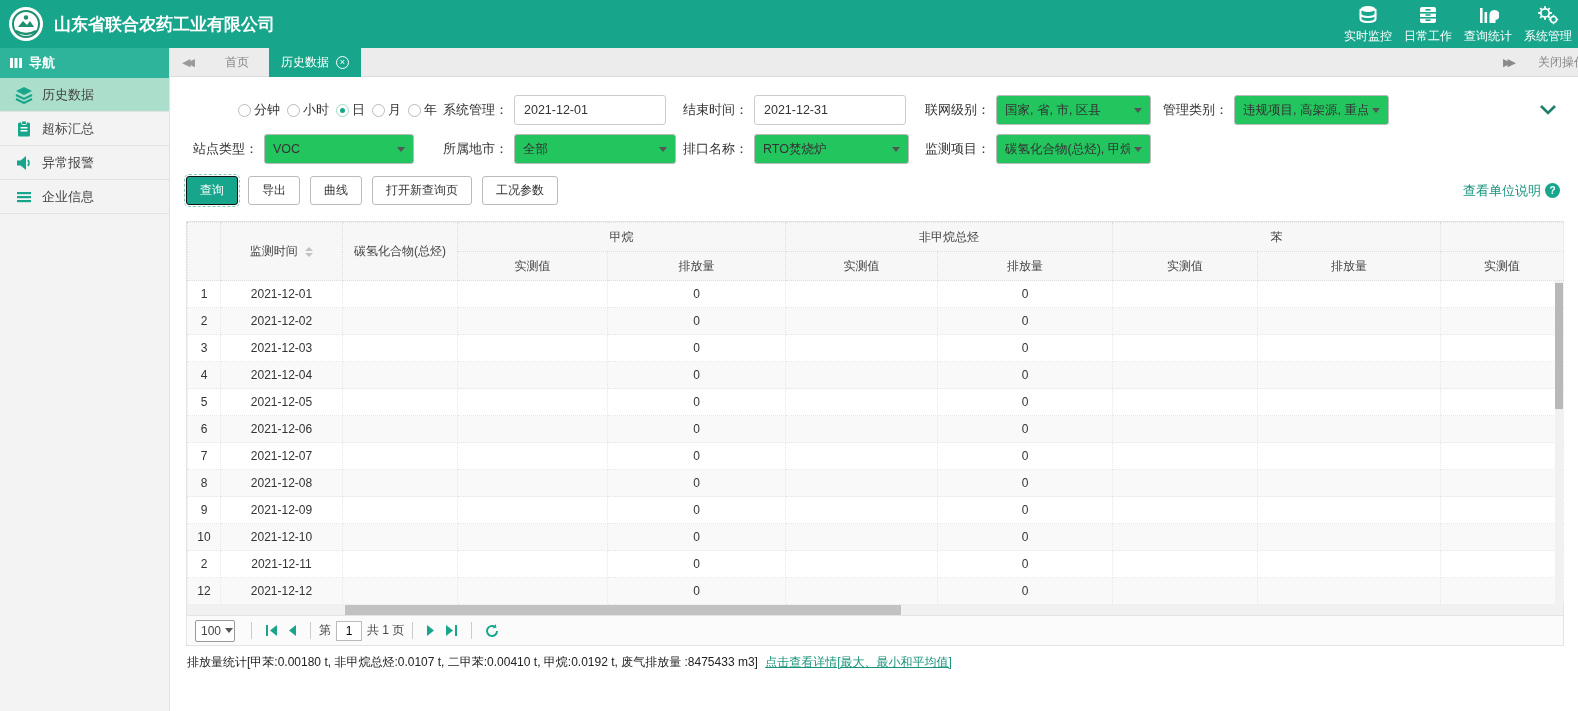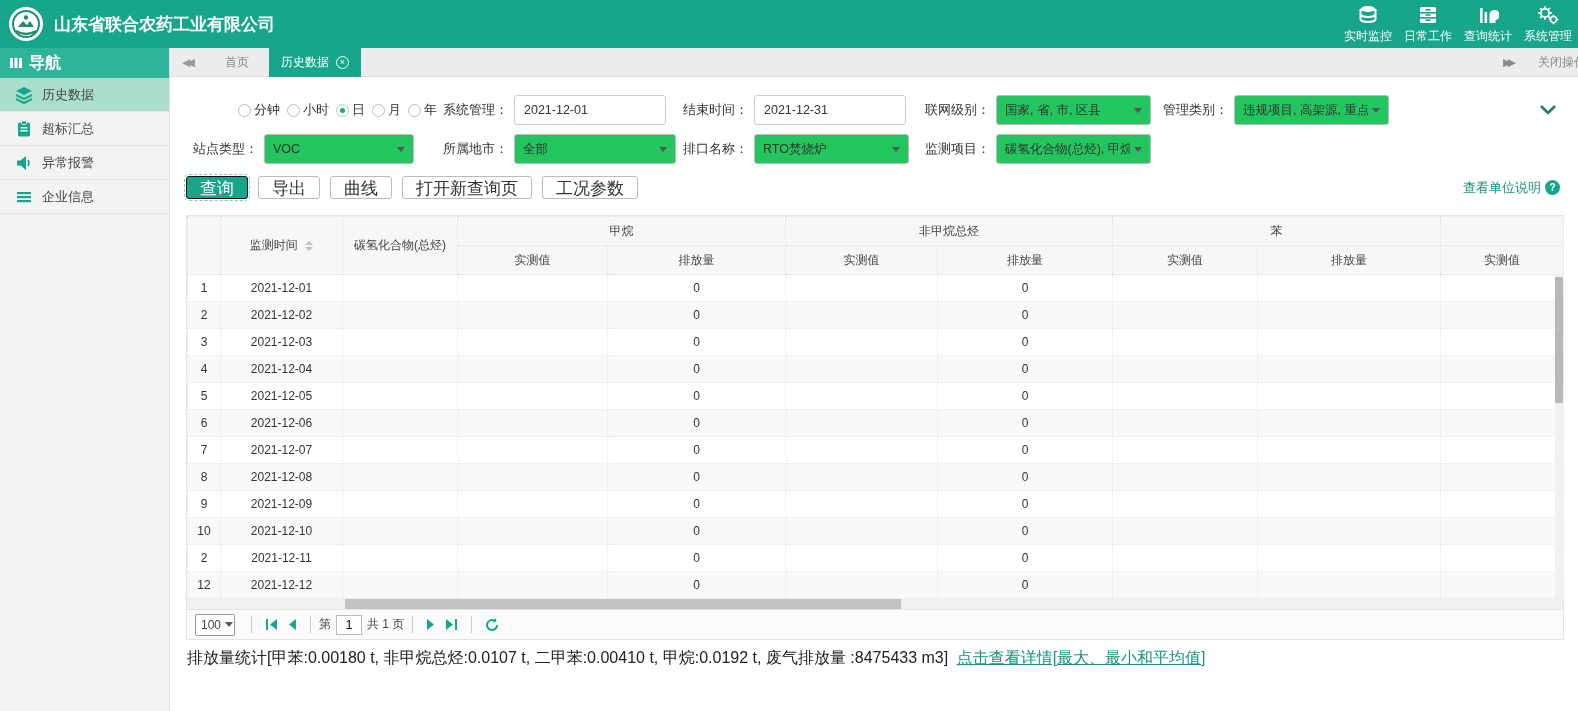--- a/index.html
+++ b/index.html
@@ -11,21 +11,21 @@
   .logo { width:36px; height:36px; margin-left:8px; flex:none; }
   .company-title { color:#fff; font-size:17px; font-weight:bold; margin-left:10px; flex:1; white-space:nowrap; }
   .hnav { display:flex; flex:none; }
   .hnav-item { width:60px; text-align:center; color:#fff; font-size:12px; cursor:pointer; }
   .hnav-item .ic { height:24px; display:flex; align-items:center; justify-content:center; }
   .hnav-item .lb { display:block; margin-top:1px; white-space:nowrap; }
 
   
   .main { display:flex; height:663px; }
   .sidebar { width:170px; flex:none; background:#f3f3f3; border-right:1px solid #e2e2e2; }
-  .nav-header { height:30px; background:#2db49a; color:#fff; font-weight:bold; font-size:16px;
+  .nav-header { height:30px; background:#2db49a; color:#fff; font-weight:bold; font-size:13px;
     display:flex; align-items:center; gap:7px; padding-left:10px; }
   .side-item { height:34px; display:flex; align-items:center; gap:9px; padding-left:15px;
     border-bottom:1px solid #e3e3e3; color:#444; cursor:pointer; background:#f3f3f3; }
   .side-item.active { background:#abdfcb; }
 
   .content { flex:1; background:#fff; position:relative; overflow:hidden; }
 
   
   .tabbar { height:29px; background:#ececec; border-bottom:1px solid #dcdcdc;
     display:flex; align-items:center; font-size:12px; color:#888; }
@@ -57,22 +57,22 @@
     display:inline-block; position:relative; flex:none; }
   .radio.sel { border-color:#9ed9c8; }
   .radio.sel::after { content:''; position:absolute; left:3px; top:3px; width:5px; height:5px;
     border-radius:50%; background:#17a68b; }
   .cbx { width:14px; height:14px; border:1px solid #ccc; background:#fff; display:inline-block;
     margin:0 5px 0 6px; flex:none; cursor:pointer; }
   .collapse-chevron { margin-left:auto; margin-right:22px; cursor:pointer; }
 
   
   .toolbar { display:flex; align-items:center; padding:3px 18px 0 16px; }
-  .btn { height:23px; padding:0 13px; background:#fff; border:1px solid #bbb; border-radius:3px;
-    font-size:17px; color:#333; margin-right:10px; cursor:pointer; font-family:inherit; }
+  .btn { height:29px; padding:0 13px; background:#fff; border:1px solid #bbb; border-radius:3px;
+    font-size:12px; color:#333; margin-right:10px; cursor:pointer; font-family:inherit; }
   .btn.primary { background:#17a68b; color:#fff; border:1px solid #111;
     outline:1px dashed #7fccb8; outline-offset:1px; }
   .unit-help { margin-left:auto; color:#18937c; display:flex; align-items:center; gap:4px; cursor:pointer; }
   .qbadge { width:15px; height:15px; border-radius:50%; background:#17a68b; color:#fff; font-size:10px;
     font-weight:bold; text-align:center; line-height:15px; display:inline-block; }
 
   
   .table-block { margin:16px 0 0 16px; width:1378px; position:relative; border:1px solid #e4e4e4; }
   table.grid { border-collapse:collapse; table-layout:fixed; width:1376px; font-size:12px; }
   table.grid th { background:#f7f7f7; font-weight:normal; color:#444; height:29px;
@@ -96,21 +96,21 @@
   .mini-select { width:40px; height:22px; border:1px solid #999; border-radius:2px; display:flex;
     align-items:center; padding:0 5px; cursor:pointer; background:#fff; margin-right:8px; }
   .mini-select span { flex:1; }
   .pg-sep { width:1px; height:17px; background:#ccc; margin:0 8px; }
   .pg-btn { margin:0 5px; cursor:pointer; display:flex; align-items:center; }
   .pg-input { width:26px; height:20px; border:1px solid #bbb; text-align:center; font-size:12px;
     margin:0 5px; font-family:inherit; }
   .pg-label { white-space:nowrap; }
 
   
-  .stats-line { margin:8px 0 0 17px; font-size:16px; color:#222; }
+  .stats-line { margin:8px 0 0 17px; font-size:12px; color:#222; }
   .stats-link { color:#18937c; text-decoration:underline; cursor:pointer; margin-left:4px; }
 </style>
 </head>
 <body>
 
 <div class="app-header">
   <svg class="logo" viewBox="0 0 36 36">
     <circle cx="18" cy="18" r="17" fill="#fff"></circle>
     <circle cx="18" cy="18" r="13" fill="none" stroke="#1d8f6f" stroke-width="2"></circle>
     <path d="M10 21 l5 -6 4 4 3 -4 4 6 z" fill="#1d8f6f"></path>

